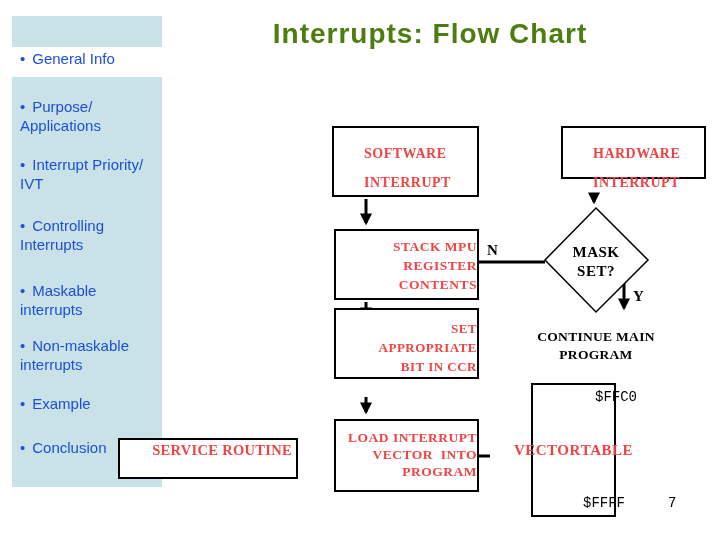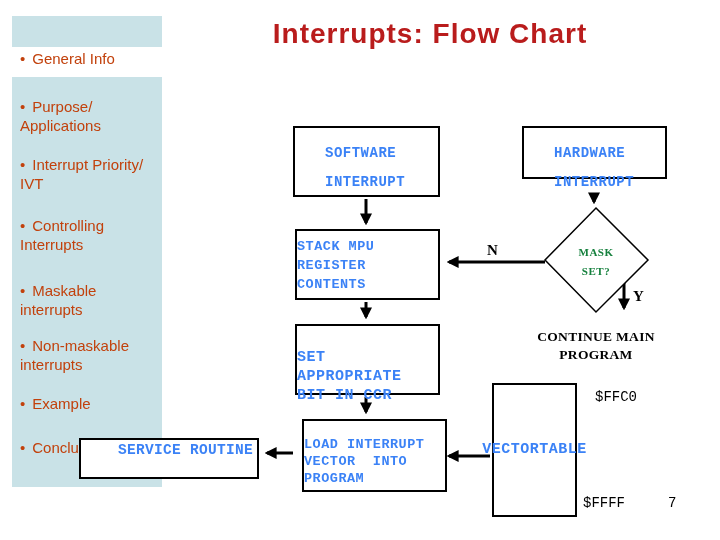--- a/index.html
+++ b/index.html
@@ -2,56 +2,56 @@
 <html><head>
 <meta charset="utf-8">
 <style>
   html,body{margin:0;padding:0;}
   body{width:720px;height:540px;position:relative;background:#ffffff;overflow:hidden;
        font-family:"Liberation Sans",sans-serif;}
 
   
   .sb-block{position:absolute;left:12px;width:150px;background:#c9e2e7;z-index:1;}
   .sb-item{position:absolute;left:12px;width:150px;padding-left:8px;box-sizing:border-box;
-           font-size:15px;line-height:19px;color:#c2410c;z-index:2;}
+           font-size:15px;line-height:19px;color:#1d4ed8;z-index:2;}
   .sb-bullet{margin-right:7px;}
 
   
   .title{position:absolute;left:180px;top:18px;width:500px;text-align:center;
-         font-size:28px;font-weight:bold;letter-spacing:1px;color:#b91c1c;z-index:2;}
+         font-size:28px;font-weight:bold;letter-spacing:1px;color:#4d7c0f;z-index:2;}
 
   
   svg.wires{position:absolute;left:0;top:0;z-index:3;}
   .box{position:absolute;border:2px solid #000;background:#fff;box-sizing:border-box;
-       font-family:Liberation Mono, monospace;font-weight:bold;color:#3b82f6;z-index:4;}
+       font-family:Liberation Serif, serif;font-weight:bold;color:#ef4444;z-index:4;margin-left:39px;}
   .fc-line{white-space:pre;}
-  .c{text-align:left;}
+  .c{text-align:right;}
   .lbl{position:absolute;font-family:"Liberation Serif",serif;font-weight:bold;color:#000;z-index:5;}
   .mono{position:absolute;font-family:"Liberation Mono",monospace;font-weight:normal;
         font-size:14px;color:#000;z-index:5;}
 
   .box-software{left:293px;top:126px;width:147px;height:71px;font-size:14px;
                 padding:11px 0 0 30px;line-height:29px;letter-spacing:.5px;}
   .box-hardware{left:522px;top:126px;width:145px;height:53px;font-size:14px;
                 padding:11px 0 0 30px;line-height:29px;letter-spacing:.5px;}
   .box-stack{left:295px;top:229px;width:145px;height:71px;font-size:13.5px;
              padding-top:6px;line-height:19px;letter-spacing:.5px;}
-  .box-set{left:295px;top:324px;width:145px;height:71px;font-size:15px;
-           padding-top:22px;line-height:19px;letter-spacing:.5px;}
-  .box-load{left:302px;top:419px;width:145px;height:73px;font-size:13.5px;
-            padding-top:15px;line-height:17px;letter-spacing:.5px;}
+  .box-set{left:295px;top:308px;width:145px;height:71px;font-size:13px;
+           padding-top:9px;line-height:19px;letter-spacing:.5px;}
+  .box-load{left:295px;top:419px;width:145px;height:73px;font-size:13.5px;
+            padding-top:8px;line-height:17px;letter-spacing:.5px;}
   .box-execute{left:79px;top:438px;width:180px;height:41px;font-size:14.5px;
                text-align:right;padding:1px 4px 0 0;line-height:19px;letter-spacing:.3px;}
   .box-vector{left:492px;top:383px;width:85px;height:134px;font-size:15px;
               display:flex;justify-content:center;align-items:center;
               line-height:18px;letter-spacing:.5px;}
 
   .diamond-text{position:absolute;left:556px;top:243px;width:80px;text-align:center;
-                font-family:"Liberation Serif",serif;font-weight:bold;font-size:11px;
-                line-height:19px;letter-spacing:.5px;color:#15803d;z-index:5;}
+                font-family:"Liberation Serif",serif;font-weight:bold;font-size:15px;
+                line-height:19px;letter-spacing:.5px;color:#000000;z-index:5;}
   .lbl-n{left:487px;top:242px;font-size:15px;}
   .lbl-y{left:633px;top:288px;font-size:15px;}
   .lbl-continue{left:526px;top:328px;width:140px;text-align:center;
                 font-size:13.5px;line-height:18px;letter-spacing:.3px;}
   .lbl-ffc0{left:583px;top:389px;margin-left:12px;}
   .lbl-ffff{left:583px;top:495px;}
   .lbl-page{left:668px;top:495px;}
 </style>
 </head>
 <body>

